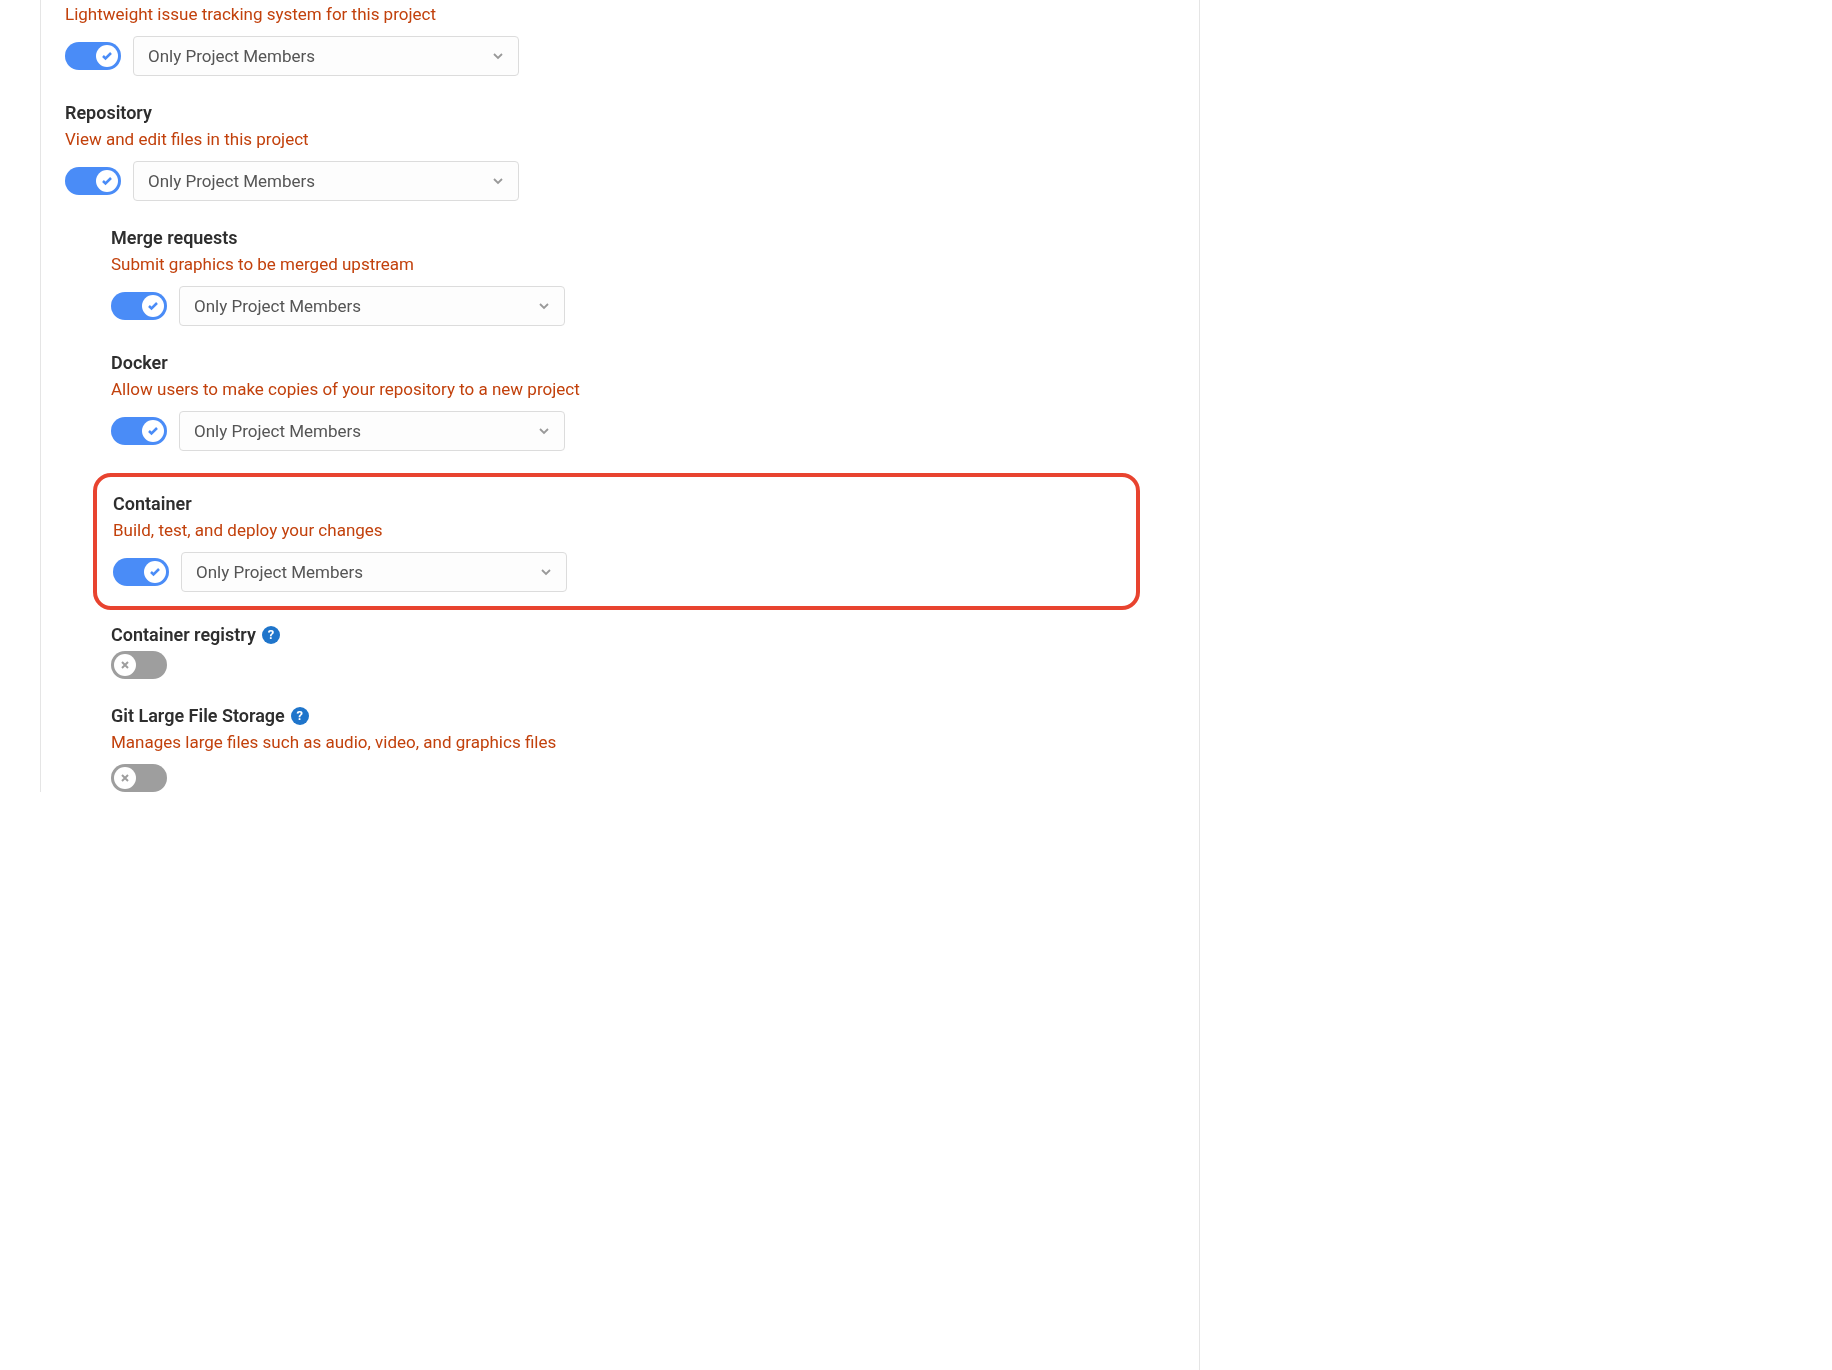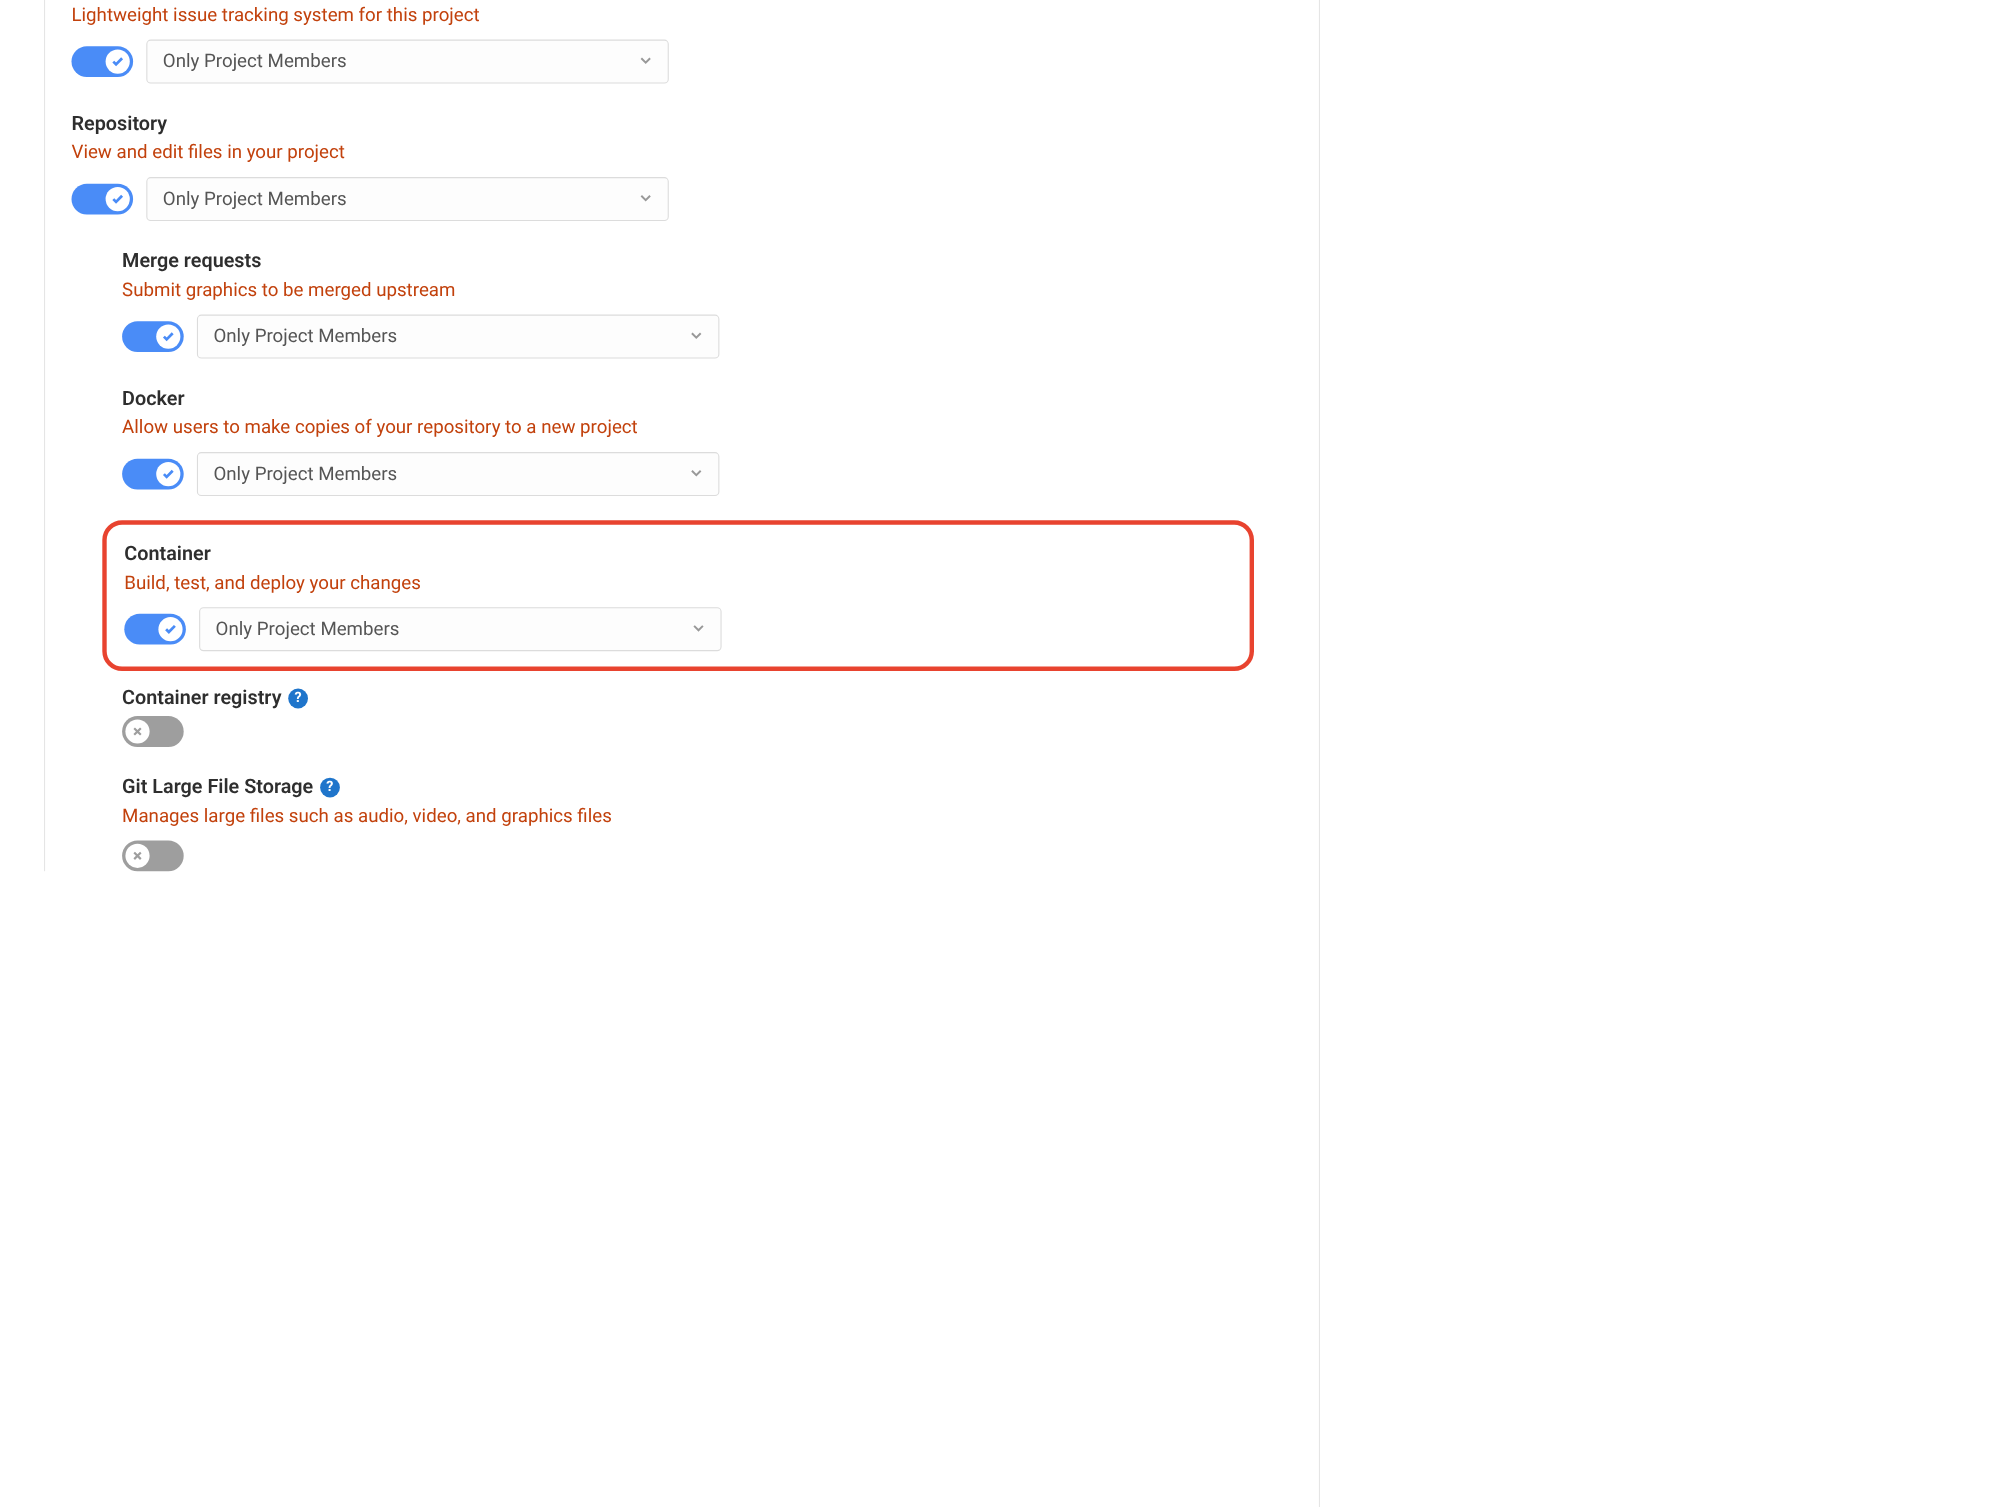--- a/index.html
+++ b/index.html
@@ -77,21 +77,21 @@
     .toggle.off .toggle-knob svg {
       stroke: #9e9e9e;
     }
     .select-box {
       border: 1px solid #dcdcdc;
       border-radius: 4px;
       padding: 9px 14px;
       font-size: 17px;
       color: #555;
       background: #fdfdfd;
-      width: 475px;
+      width: 386px;
       display: flex;
       align-items: center;
       justify-content: space-between;
       cursor: pointer;
     }
     .select-box .chevron {
       color: #999;
     }
     .nested {
       padding-left: 46px;
@@ -152,21 +152,21 @@
             <svg width="12" height="12" viewBox="0 0 12 12" fill="none" stroke="#999" stroke-width="1.8">
                 <path d="M2 4l4 4 4-4"></path>
               </svg>
           </span>
         </div>
       </div>
     </div>
 
     <div class="setting-block">
       <div class="setting-title">Repository</div>
-      <div class="setting-desc">View and edit files in your project</div>
+      <div class="setting-desc">View and edit files in this project</div>
       <div class="control-row">
         <div class="toggle on">
           <div class="toggle-knob">
             <svg width="12" height="12" viewBox="0 0 12 12" fill="none" stroke-width="2.5">
                 <path d="M2 6l2.5 2.5L10 3"></path>
               </svg>
           </div>
         </div>
         <div class="select-box">
           <span>Only Project Members</span>

